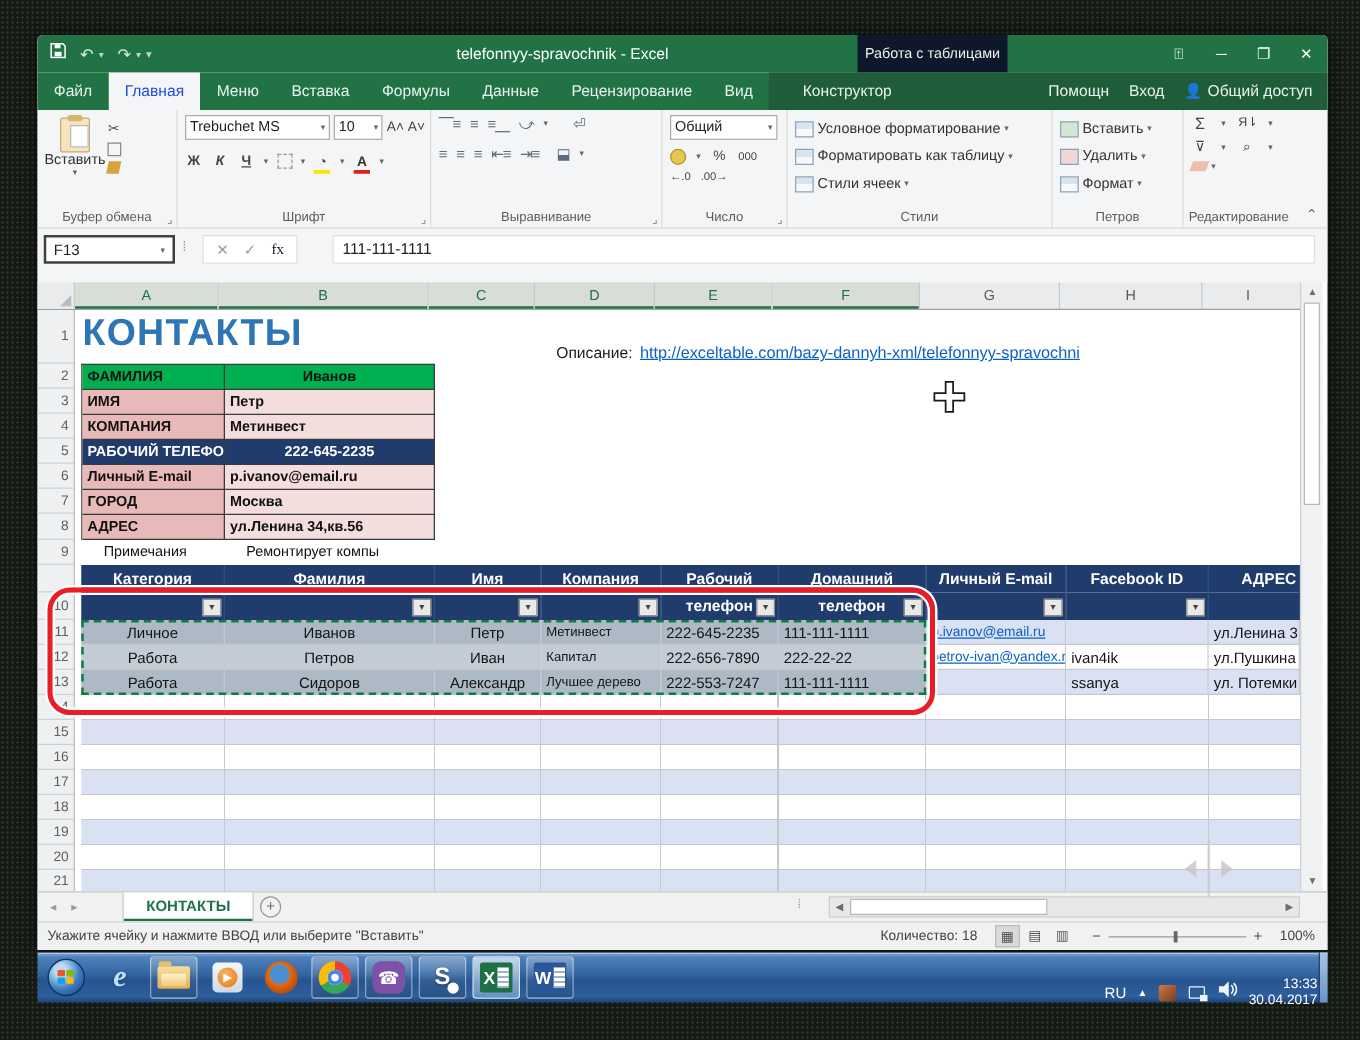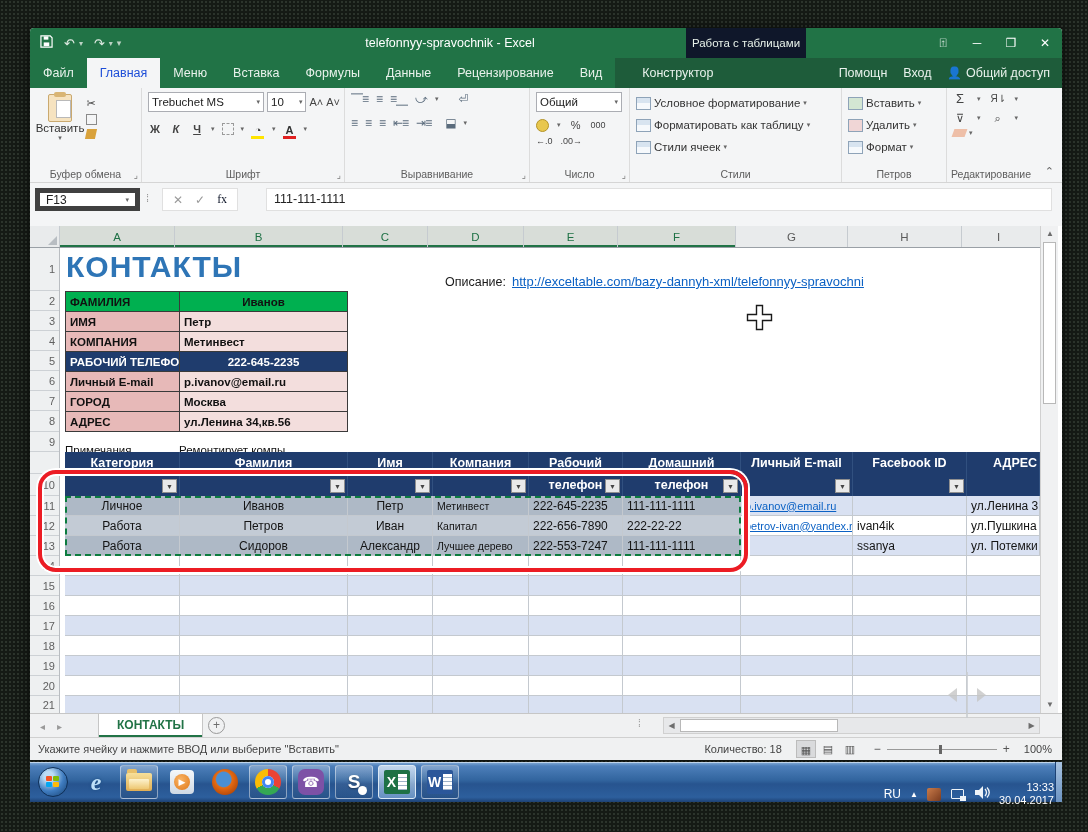--- a/index.html
+++ b/index.html
@@ -55,21 +55,21 @@
   .swatch { display:inline-block; width:13px; height:3px; margin-top:11px; }
   .al { font-size:12px; color:#5a6b7c; letter-spacing:-1px; }
   .coin { display:inline-block; width:13px; height:13px; border-radius:50%; background:#e8c74e; border:1px solid #b49428; }
   .sticon { display:inline-block; width:15px; height:13px; border:1px solid #8ea3b8;
             background:linear-gradient(180deg,#d8e4f0 50%,#f6f9fc 50%); }
   .collapse { position:absolute; right:8px; bottom:4px; font-size:11px; color:#666; }
 
   
   .fbar { position:absolute; left:0; top:155px; width:1032px; height:43px; background:#f4f5f6; }
   .namebox { position:absolute; left:5px; top:5px; width:105px; height:23px; background:#fff;
-             border:5px solid #404040; font-size:12px; color:#222; display:flex; align-items:center;
+             border:2px solid #404040; font-size:12px; color:#222; display:flex; align-items:center;
              justify-content:space-between; padding:0 6px; }
   .fdots { position:absolute; left:116px; top:9px; color:#9a9a9a; font-size:11px; }
   .fbtns { position:absolute; left:132px; top:5px; height:23px; display:flex; align-items:center; gap:12px;
            background:#fff; border:1px solid #e0e0e0; padding:0 10px; color:#9a9a9a; font-size:12px; }
   .fx { font-family:"Liberation Serif",serif; color:#0f172a; }
   .ffield { position:absolute; left:236px; top:5px; width:786px; height:23px; background:#fff;
             border:1px solid #e0e0e0; font-size:12.5px; color:#222; line-height:21px; padding-left:7px; }
 
   
   .colhdrs { position:absolute; left:0; top:198px; width:1010px; height:22px; display:flex;
@@ -95,21 +95,21 @@
   .crow { display:grid; grid-template-columns:114px 168px; height:20px; }
   .crow > div { border-right:1px solid #3a3a3a; border-bottom:1px solid #3a3a3a; font-size:11.5px;
                 display:flex; align-items:center; padding:0 4px; white-space:nowrap; overflow:hidden; color:#111; }
   .crow .lab { font-weight:bold; }
   .crow .val { font-weight:bold; }
   .bg-green  > div { background:#00b050; }
   .bg-pink .lab { background:#e7b9b8; }
   .bg-pink .val { background:#f3dedd; }
   .bg-navy > div { background:#1f3c6d; color:#fff; }
   .ctr { justify-content:center !important; }
-  .noterow { position:absolute; left:1px; top:184px; width:283px; height:36px; display:grid; grid-template-columns:114px 168px; }
+  .noterow { position:absolute; left:19px; top:184px; width:283px; height:20px; display:grid; grid-template-columns:114px 168px; }
   .noterow > div { font-size:11.5px; display:flex; align-items:center; padding:0 4px; color:#111; white-space:nowrap; }
 
   .thead { position:absolute; left:5px; top:204px; width:975px; }
   .thr { display:grid; grid-template-columns:115px 168px 85px 96px 94px 118px 112px 114px 73px; height:22px; }
   .thr > div { background:#1f3c6d; color:#fff; font-weight:bold; font-size:12.5px; position:relative;
                display:flex; align-items:center; justify-content:center; border-right:1px solid #31507f;
                white-space:nowrap; overflow:hidden; }
   .thr > div.hleft { justify-content:flex-start; padding-left:26px; }
   .fbtn { position:absolute; right:2px; bottom:3px; width:15px; height:14px; background:#e9e9e9;
           border:1px solid #8f8f8f; font-size:7px; color:#444; line-height:13px; text-align:center; }

